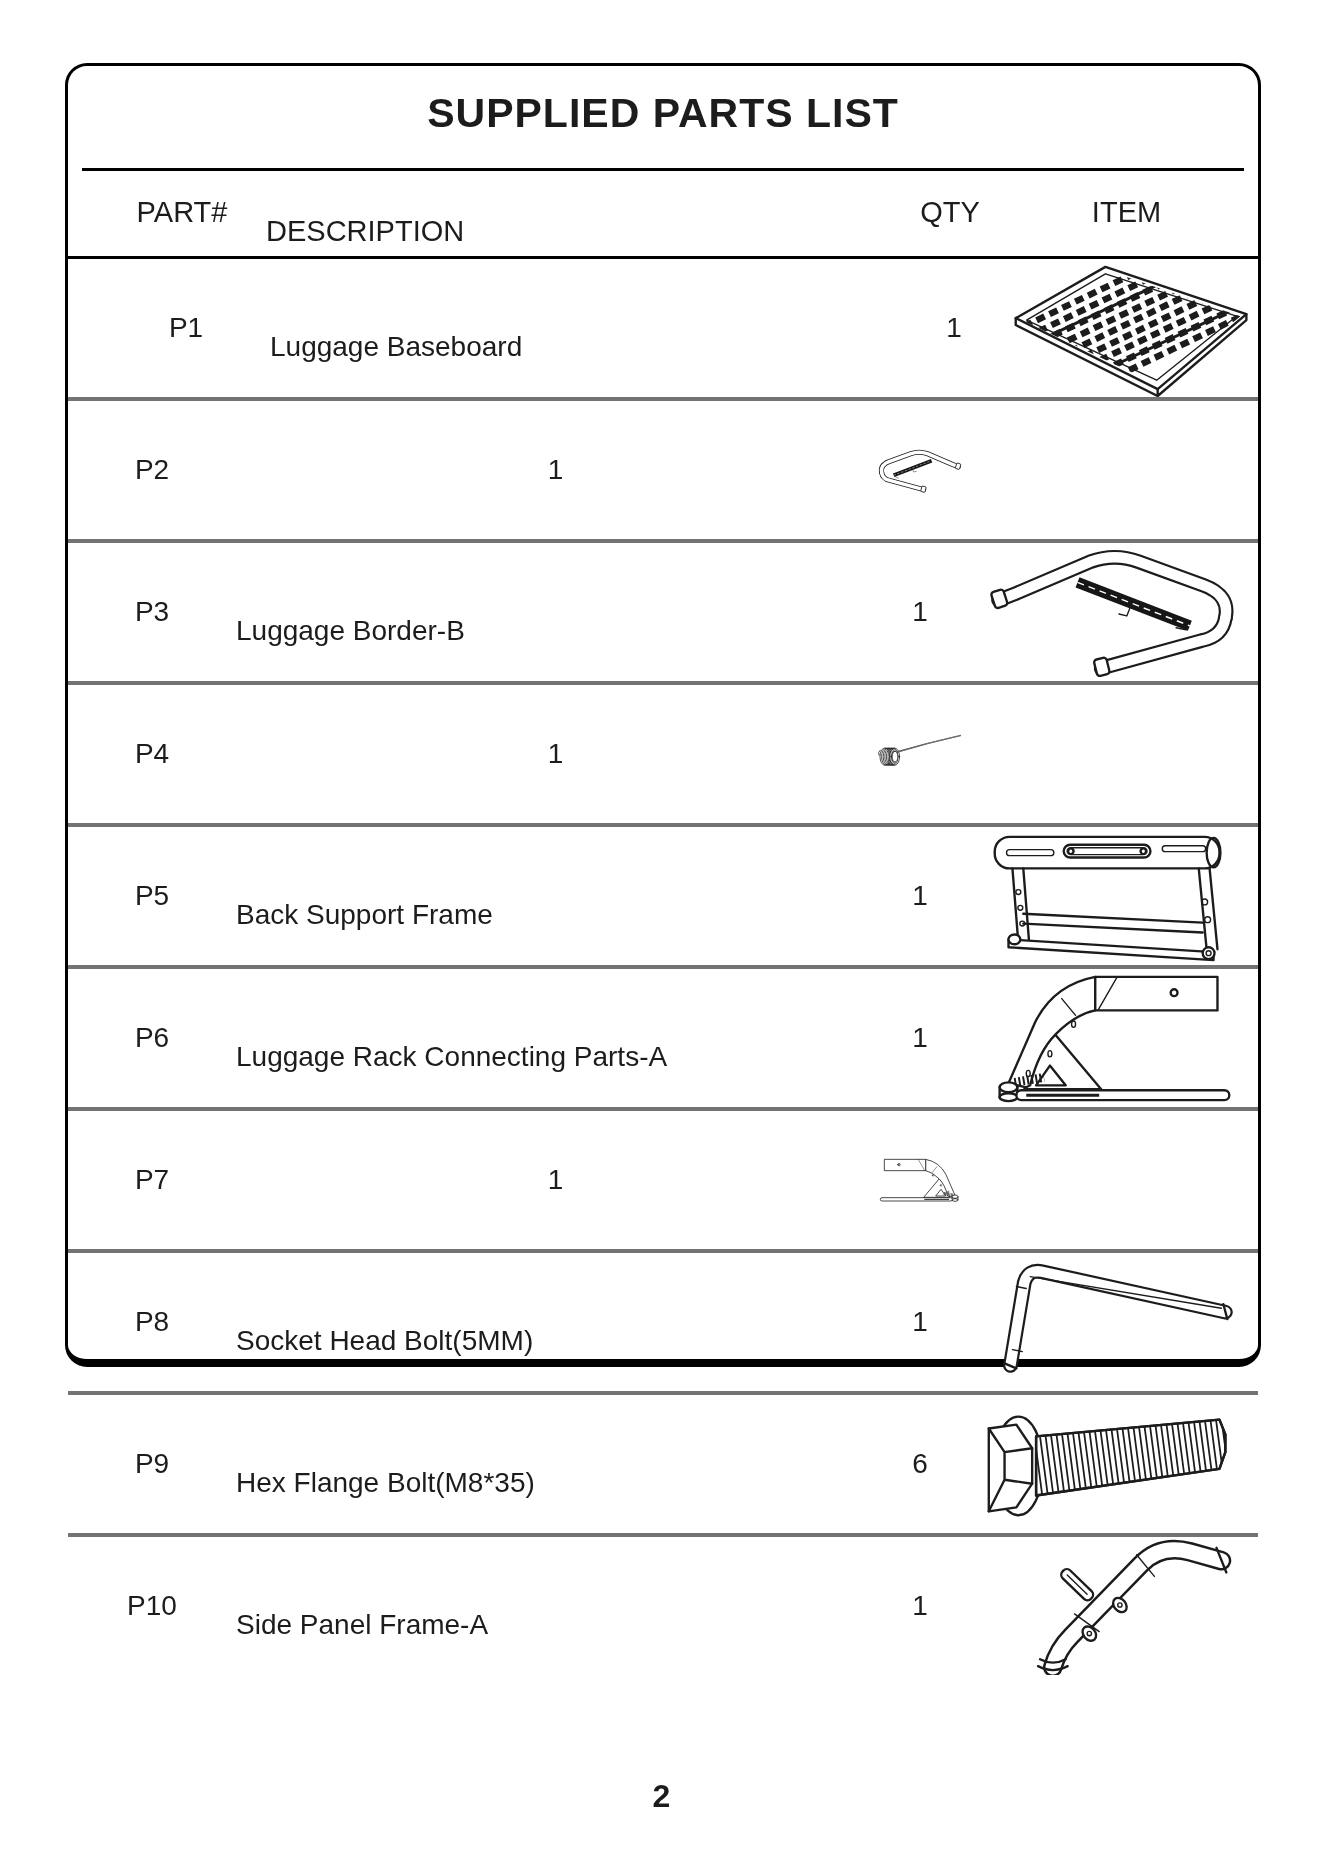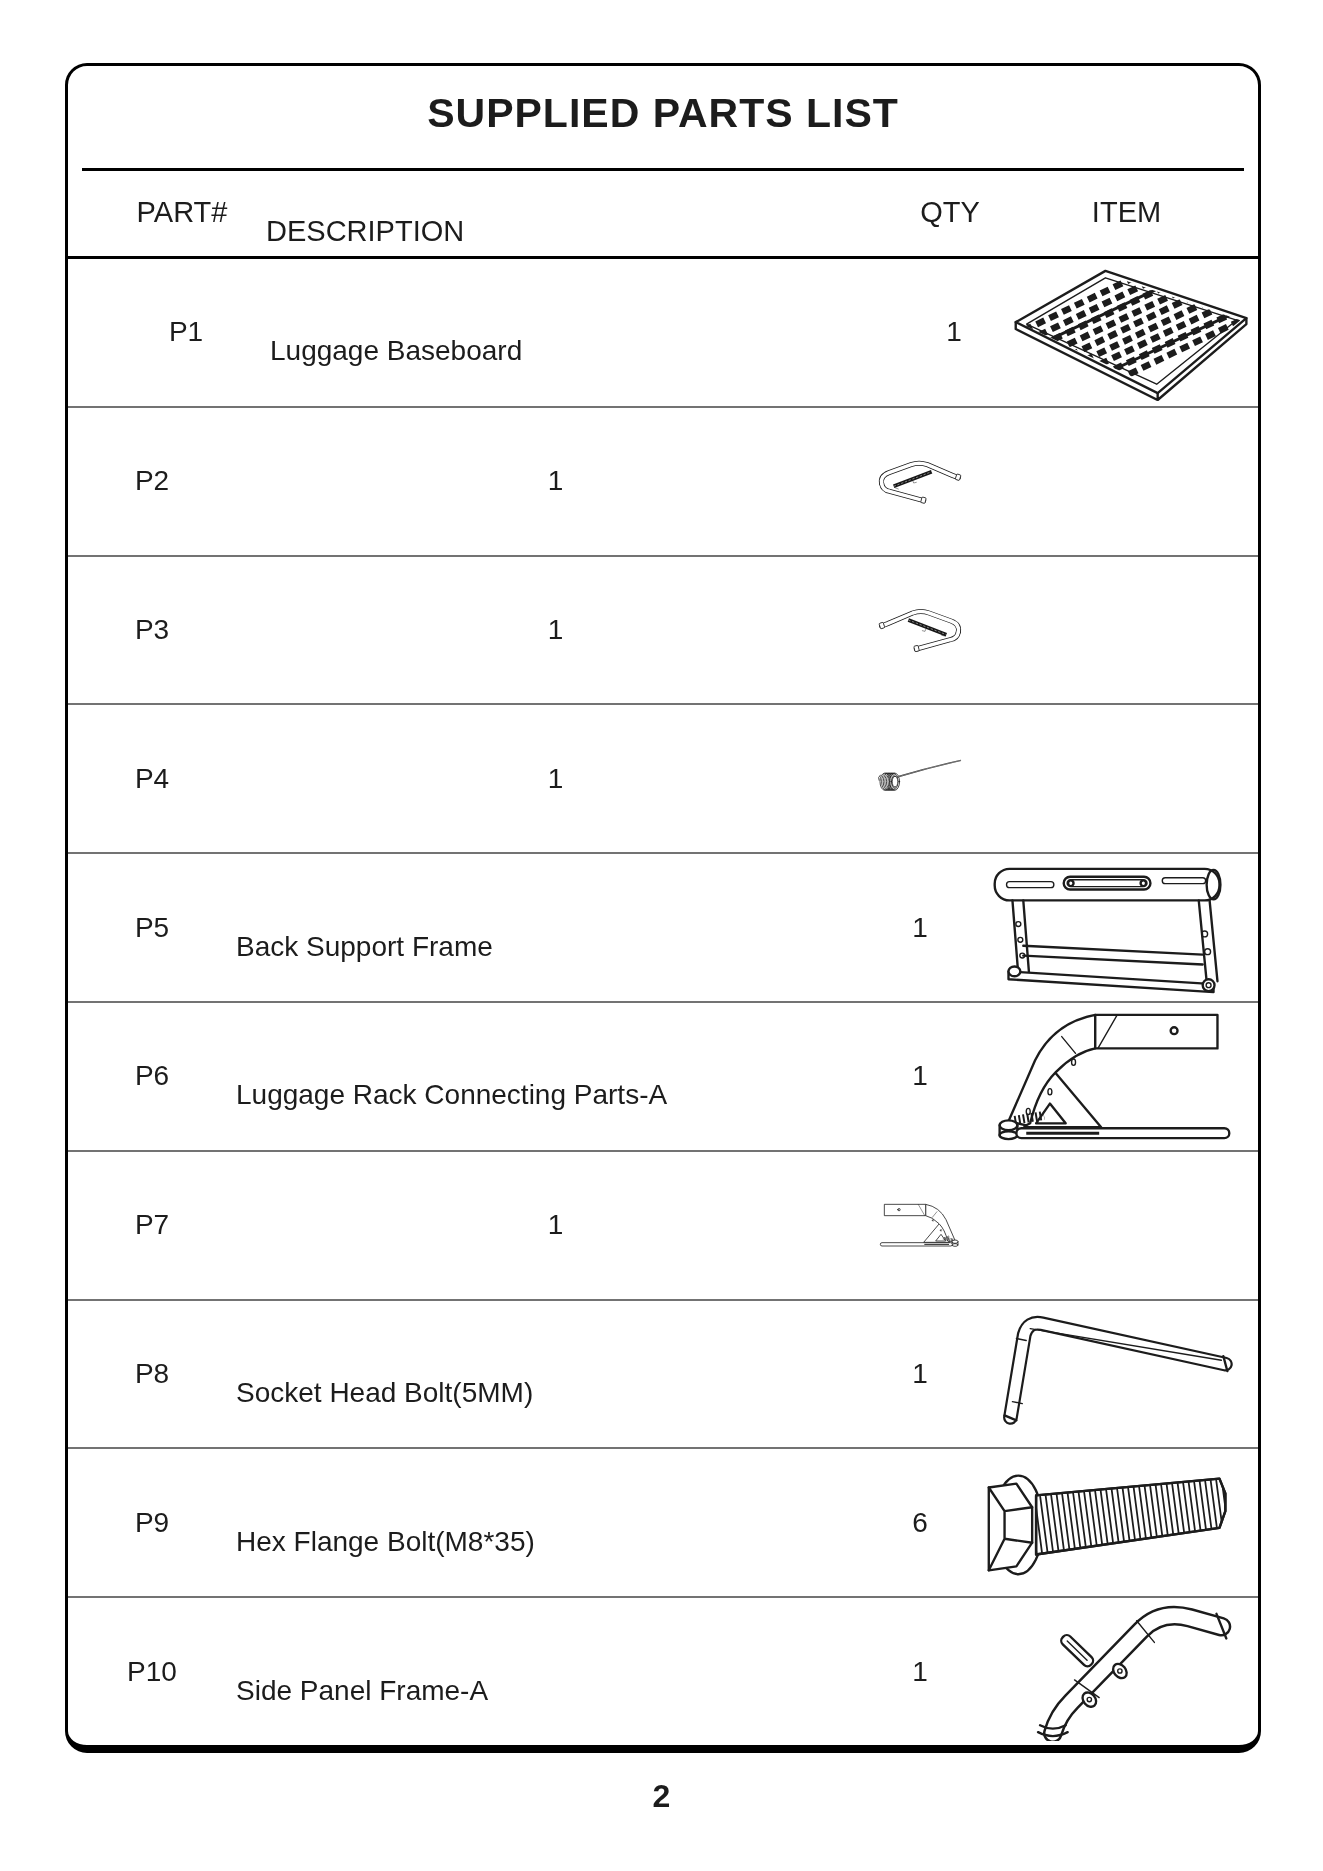--- a/index.html
+++ b/index.html
@@ -1,31 +1,31 @@
 <!DOCTYPE html>
 <html><head>
 <meta charset="utf-8">
 <style>
   html,body{margin:0;padding:0;background:#ffffff;}
   body{width:1323px;height:1871px;position:relative;font-family:"Liberation Sans",sans-serif;color:#1c1c1c;}
 
-  .box{position:absolute;left:65px;top:63px;width:1196px;height:1690px;box-sizing:border-box;
+  .box{position:absolute;left:65px;top:63px;width:1196px;height:1304px;box-sizing:border-box;
        border:3px solid #000;border-bottom-width:8px;border-radius:22px;background:#fff;}
 
   .title{position:absolute;top:24px;left:0;right:0;text-align:center;
          font-size:41px;font-weight:bold;letter-spacing:1px;}
   .title-rule{position:absolute;top:102px;left:14px;right:14px;border-top:3px solid #000;}
 
   .thead{position:absolute;top:102px;height:88px;left:0;right:0;
          display:grid;grid-template-columns:168px 639px 90px 1fr;align-items:center;
          font-size:29px;padding-left:30px;}
   .rows{position:absolute;top:190px;bottom:0;left:0;right:0;
         display:flex;flex-direction:column;border-top:3px solid #000;}
   .row{flex:1;display:grid;grid-template-columns:168px 639px 90px 1fr;
-       align-items:center;font-size:28px;border-top:2px solid #737373;}
+       align-items:center;font-size:28px;border-top:4px solid #737373;}
   .row:first-child{border-top:none;padding-left:34px;}
 
   .c-part{text-align:center;}
   .c-desc{text-align:left;margin-top:38px;}
   .c-qty{text-align:center;}
   .c-item{display:flex;justify-content:center;align-items:center;}
 
   .art{width:272px;height:138px;display:block;}
 
   .pagenum{position:absolute;top:1778px;left:0;right:0;text-align:center;
@@ -103,20 +103,21 @@
           <rect class="kf" x="139" y="119" width="13" height="17" rx="3" transform="rotate(14 145 127)"></rect>
           <line x1="56" y1="86" x2="170" y2="42" stroke="#161616" stroke-width="11"></line>
           <line x1="56" y1="86" x2="170" y2="42" stroke="#ffffff" stroke-width="1.4" stroke-dasharray="7 5"></line>
           <path class="kt" d="M112,66 l4,10 l8,-2 M60,90 l10,4"></path>
         </svg>
       </div>
     </div>
 
     <div class="row">
       <div class="c-part">P3</div>
+      <div class="c-desc">Luggage Border-B</div>
       <div class="c-qty">1</div>
       <div class="c-item">
         <svg class="art" viewBox="0 0 270 140">
           <path class="to" d="M250,76 Q255,53 228,43 L162,19 Q138,10 113,19 L38,51 L20,58"></path>
           <path class="to" d="M250,76 Q247,95 226,99 L124,127"></path>
           <path class="ti" d="M250,76 Q255,53 228,43 L162,19 Q138,10 113,19 L38,51 L20,58"></path>
           <path class="ti" d="M250,76 Q247,95 226,99 L124,127"></path>
           <rect class="kf" x="14" y="48" width="13" height="17" rx="3" transform="rotate(-18 21 56)"></rect>
           <rect class="kf" x="118" y="117" width="13" height="17" rx="3" transform="rotate(-14 125 125)"></rect>
           <line x1="100" y1="40" x2="214" y2="84" stroke="#161616" stroke-width="11"></line>

